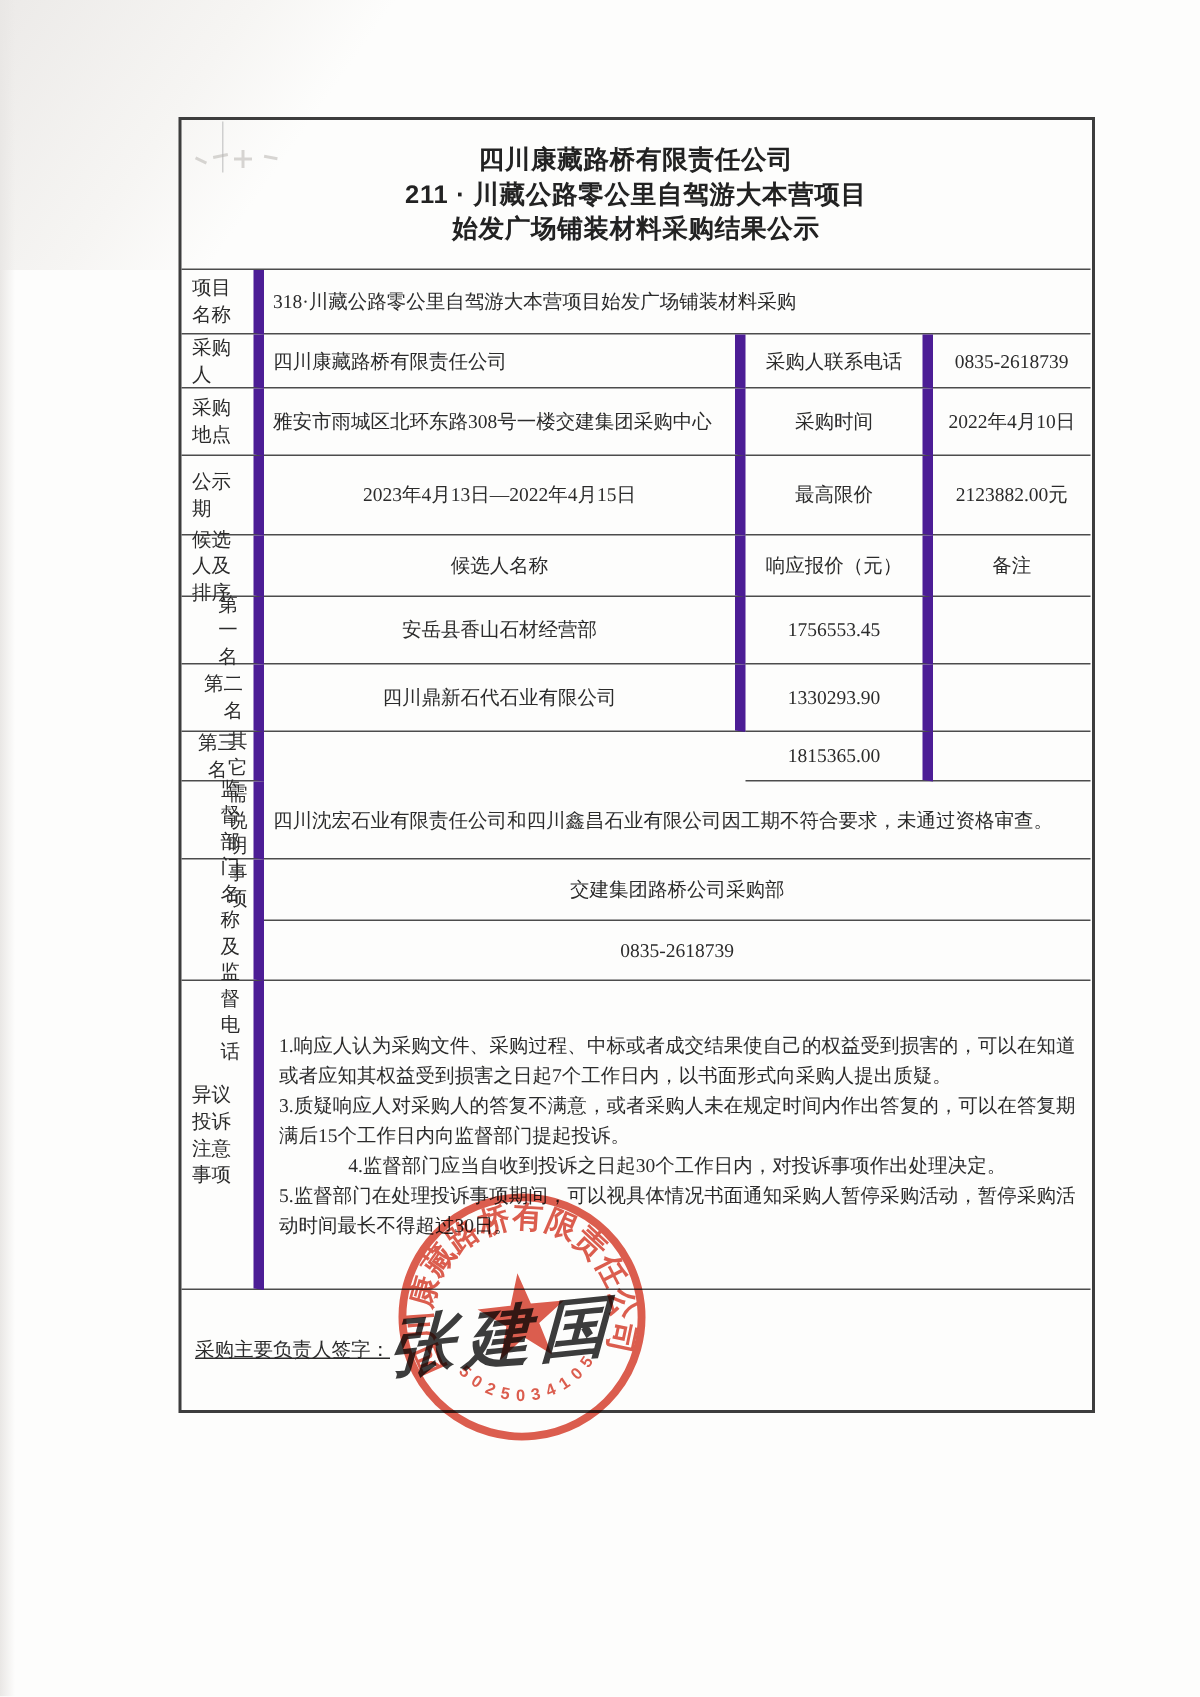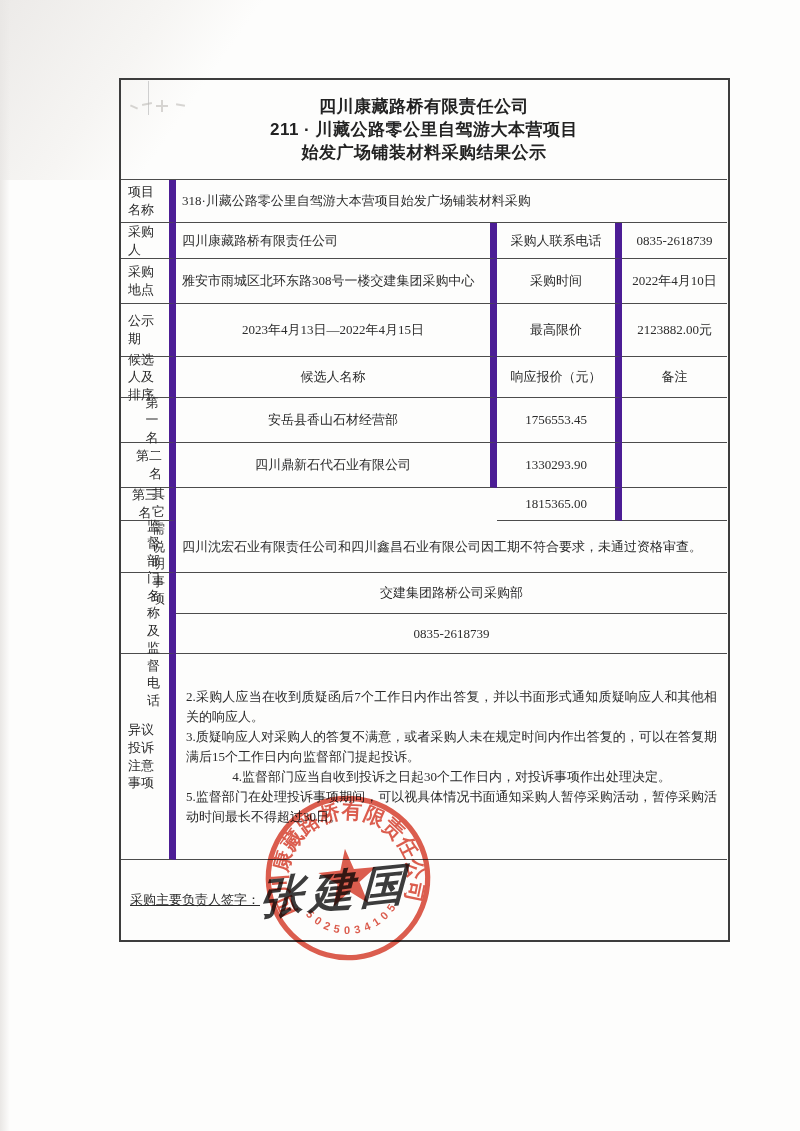--- a/index.html
+++ b/index.html
@@ -136,21 +136,21 @@
 
   <div class="cell label" style="grid-row:10;grid-column:1;padding-left:31px;">其它需说明事项</div>
   <div class="cell no-r" style="grid-row:10;grid-column:2/5;">四川沈宏石业有限责任公司和四川鑫昌石业有限公司因工期不符合要求，未通过资格审查。</div>
 
   <div class="cell lab-c" style="grid-row:11/13;grid-column:1;padding-left:24px;">监督部门名称及监督电话</div>
   <div class="cell no-r center" style="grid-row:11;grid-column:2/5;">交建集团路桥公司采购部</div>
   <div class="cell no-r center" style="grid-row:12;grid-column:2/5;">0835-2618739</div>
 
   <div class="cell label" style="grid-row:13;grid-column:1;">异议投诉注意事项</div>
   <div class="cell no-r rules" style="grid-row:13;grid-column:2/5;">
-    <div>2.采购人应当在收到质疑函后7个工作日内作出答复，并以书面形式通知质疑响应人和其他相关的响应人。</div>
+    <div>1.响应人认为采购文件、采购过程、中标或者成交结果使自己的权益受到损害的，可以在知道或者应知其权益受到损害之日起7个工作日内，以书面形式向采购人提出质疑。</div>
     <div>3.质疑响应人对采购人的答复不满意，或者采购人未在规定时间内作出答复的，可以在答复期满后15个工作日内向监督部门提起投诉。</div>
     <div>4.监督部门应当自收到投诉之日起30个工作日内，对投诉事项作出处理决定。</div>
     <div>5.监督部门在处理投诉事项期间，可以视具体情况书面通知采购人暂停采购活动，暂停采购活动时间最长不得超过30日。</div>
   </div>
 
   <div class="cell no-r no-b sign-cell" style="grid-row:14;grid-column:1/5;">
     <span>采购主要负责人签字：</span>
     <span class="signature">张建国</span>
   </div>
 

